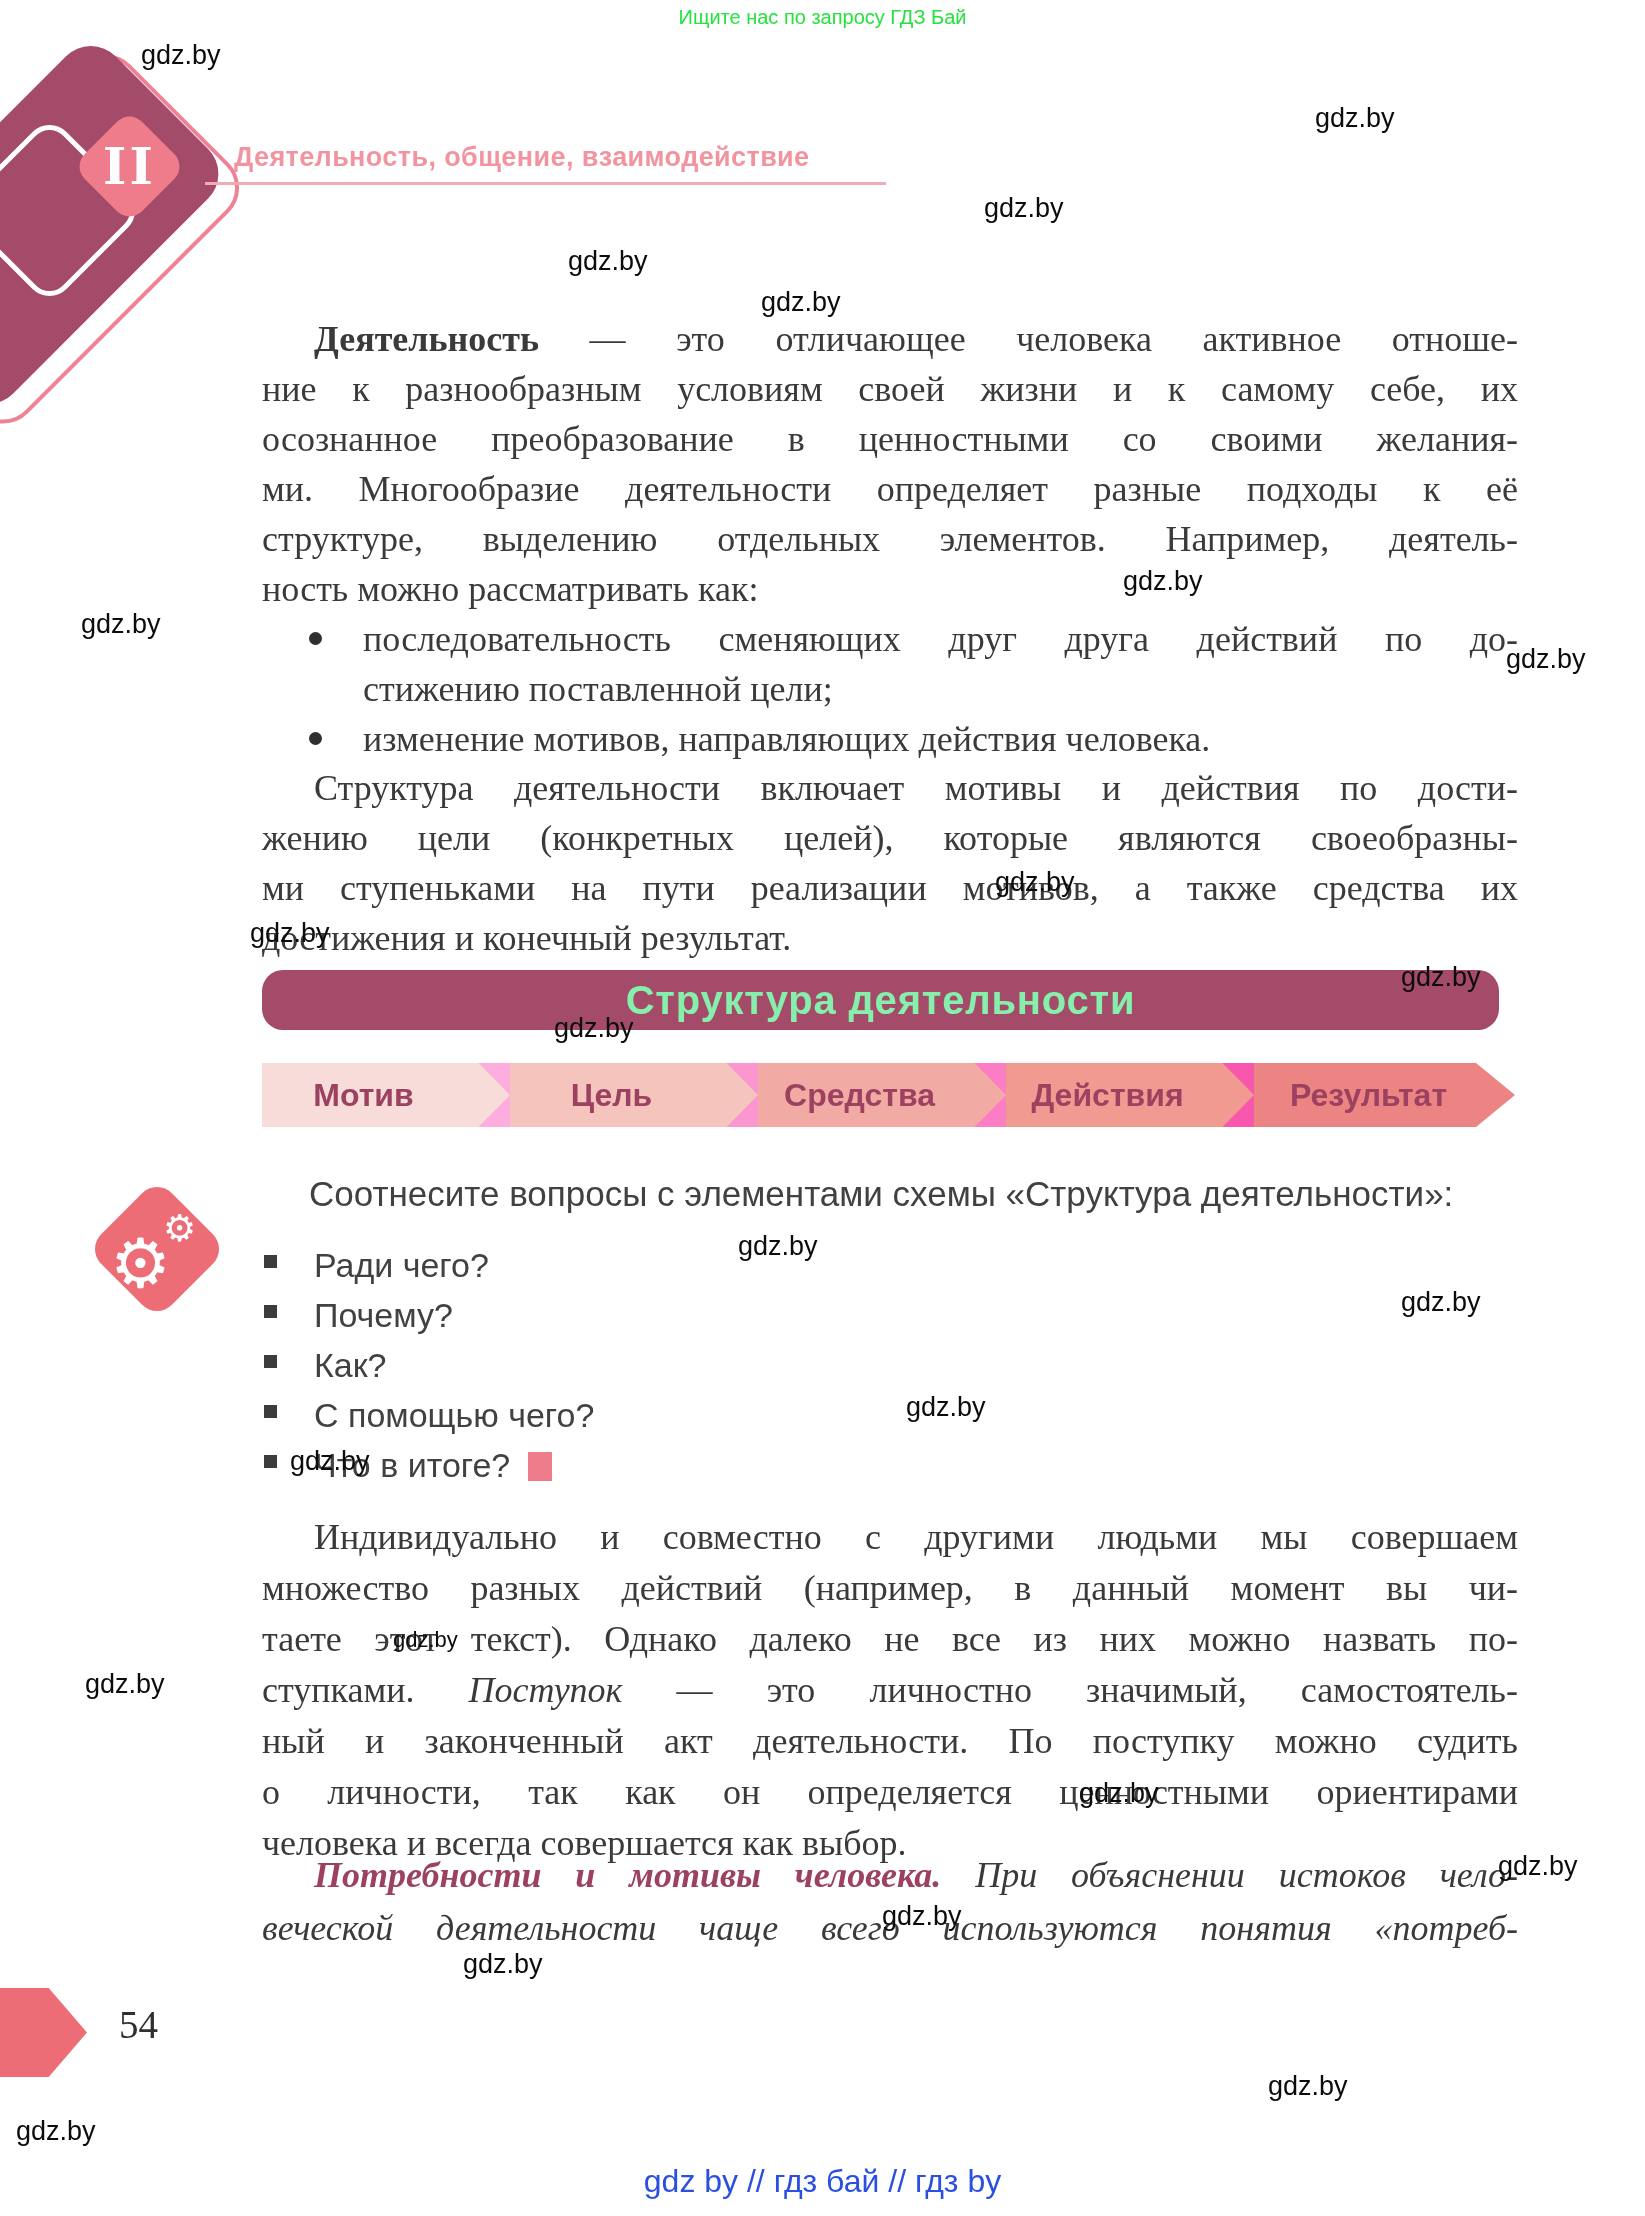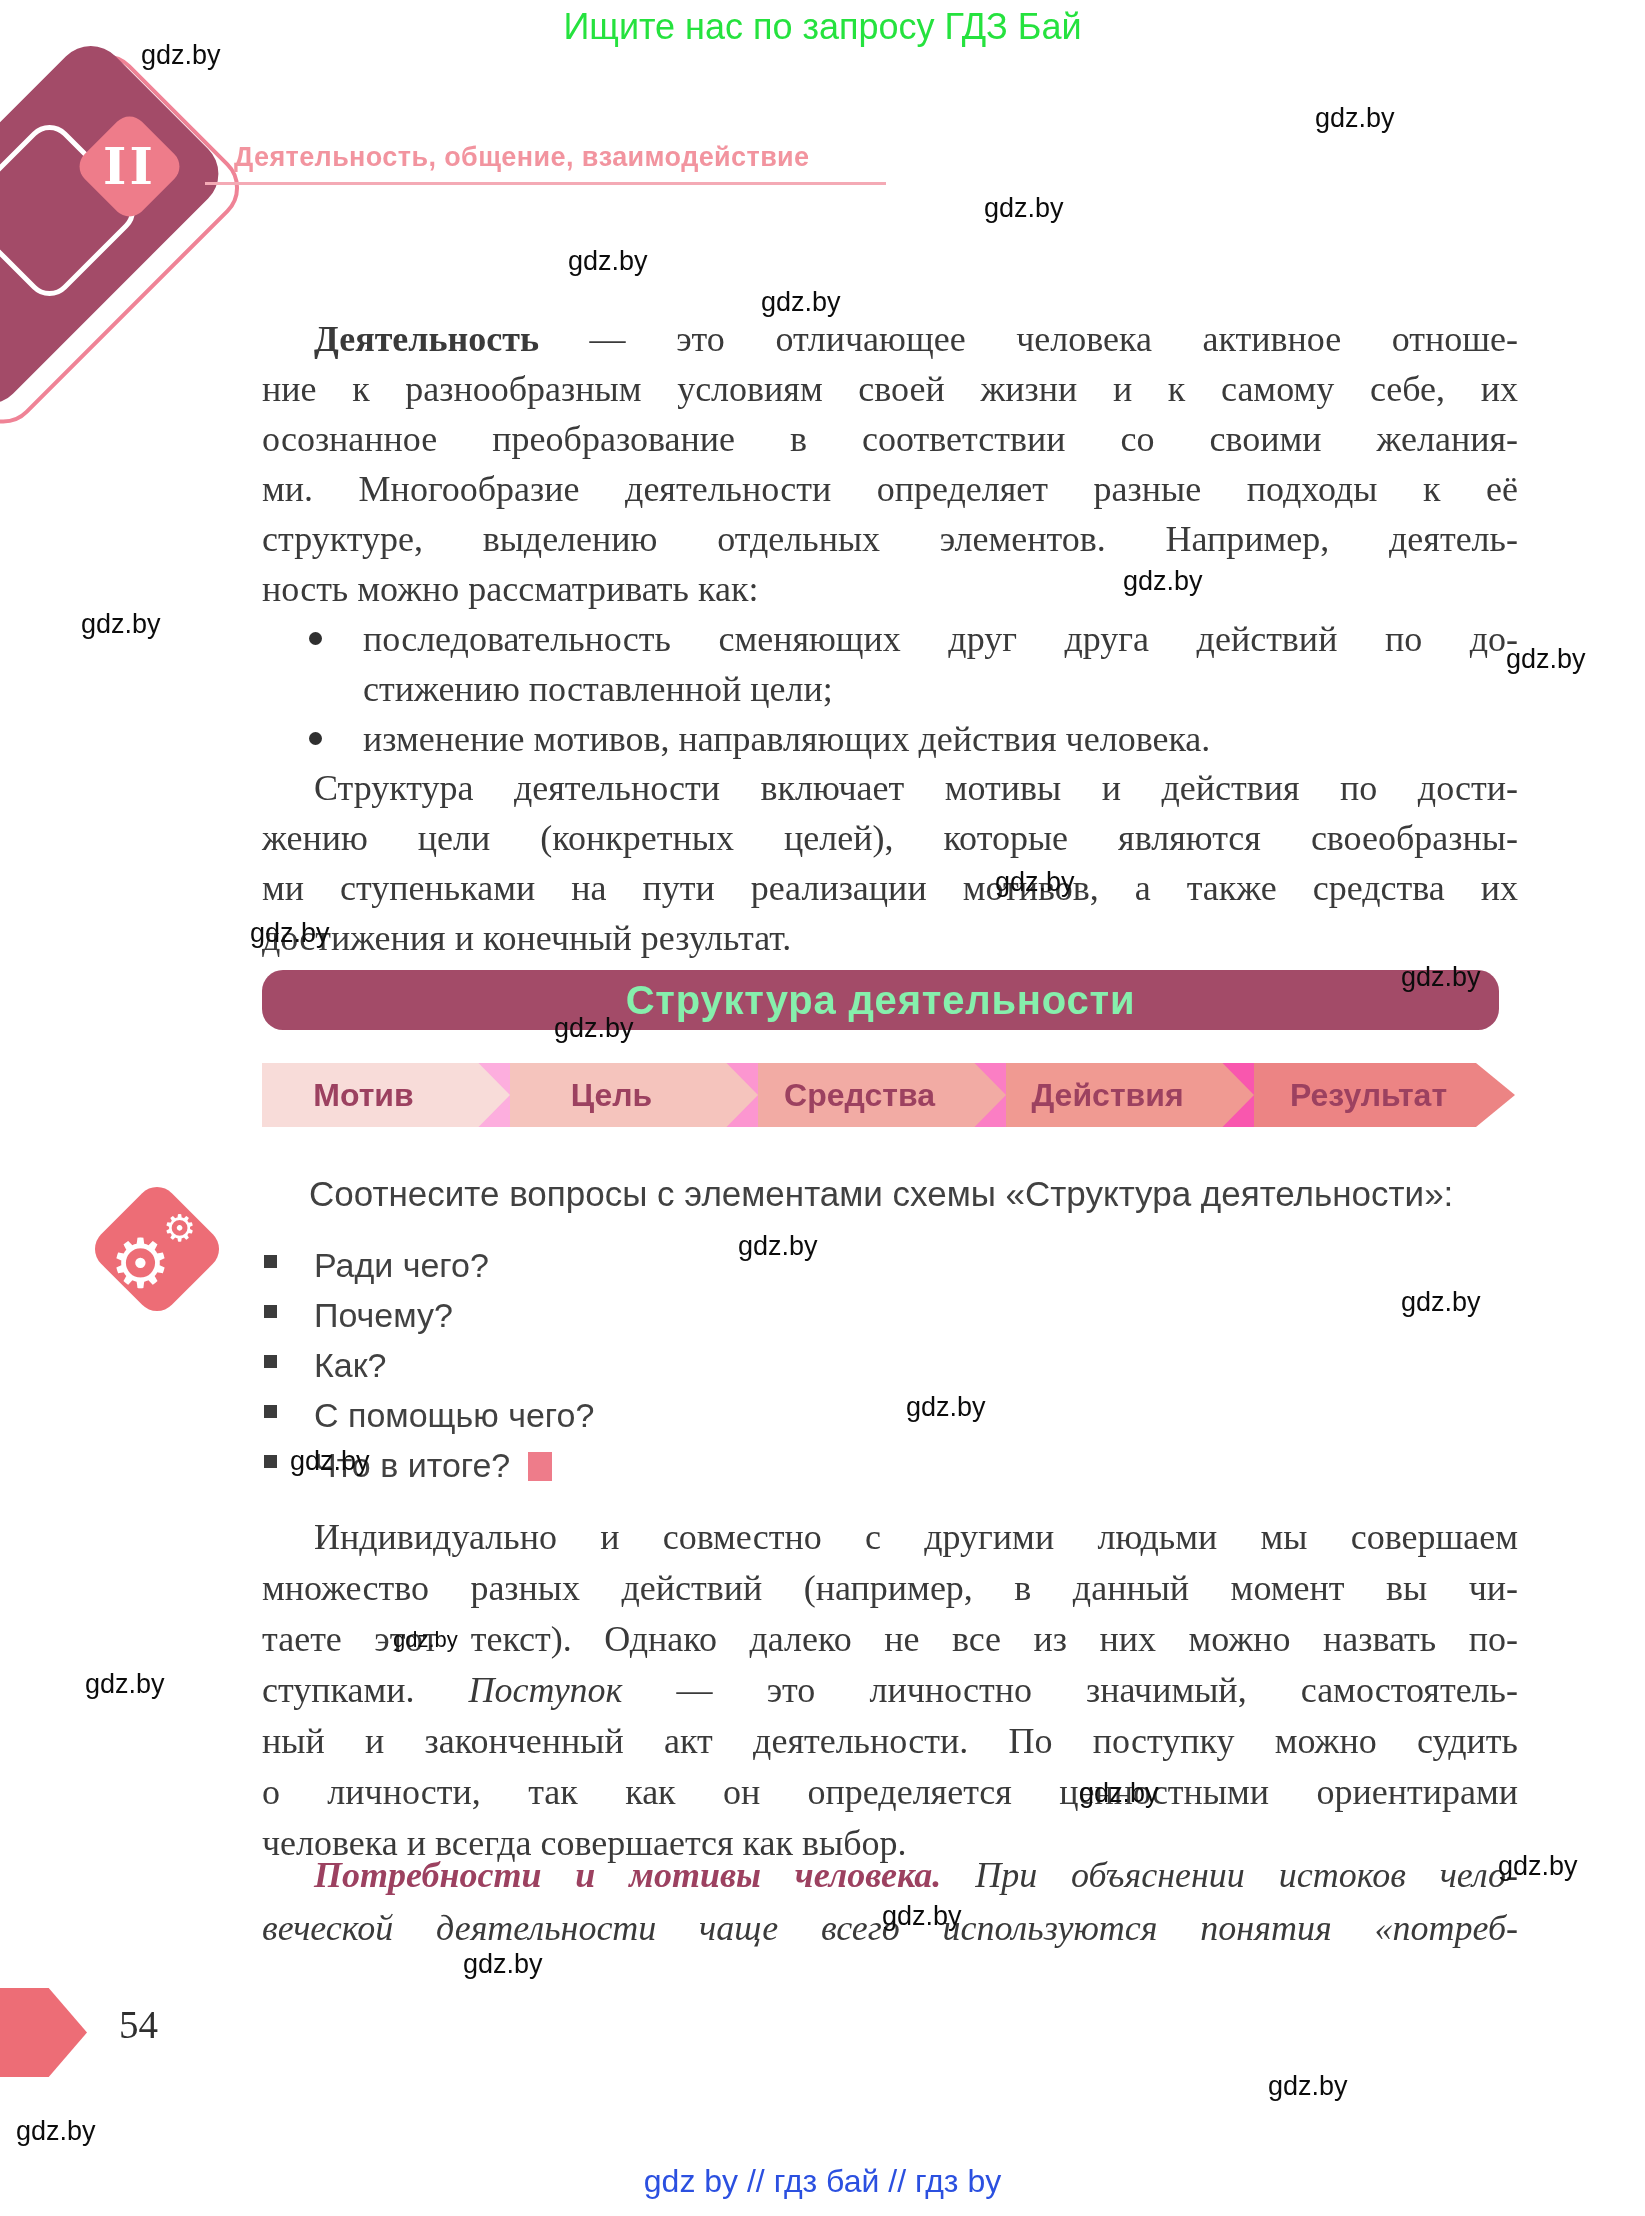--- a/index.html
+++ b/index.html
@@ -1,21 +1,21 @@
 <!DOCTYPE html>
 <html style="--brand-maroon: #a34b68; --brand-pink: #ee7c8a; --coral: #ed6d76; --header-pink: #f2949f; --underline-pink: #f4aab5; --maroon-text: #9c4160; --step-label: #9c4160; --promo-green: #25e23e; --seo-blue: #2b50e0; --copyright-pink: #f3a6ba;font-size:13px"><head>
 <meta charset="utf-8">
 <style>
   html,body{margin:0;padding:0;background:#fff;}
   .page{position:relative;width:1645px;height:2216px;background:#fff;overflow:hidden;
         font-family:"Liberation Serif",serif;color:#3a3a3a;}
 
   
   .promo{position:absolute;top:6.4px;left:0;width:100%;text-align:center;
-         font-family:"Liberation Sans",sans-serif;font-size:36px;color:var(--promo-green);}
+         font-family:"Liberation Sans",sans-serif;font-size:20px;color:var(--promo-green);}
   .copyright{position:absolute;top:2083px;left:0;width:100%;text-align:center;
          font-family:"Liberation Sans",sans-serif;font-size:39px;color:var(--copyright-pink);}
   .seo{position:absolute;top:2163px;left:0;width:100%;text-align:center;
          font-family:"Liberation Sans",sans-serif;font-size:32px;color:var(--seo-blue);}
 
   
   .wm{position:absolute;font-family:"Liberation Sans",sans-serif;font-size:27px;color:#0c0c0c;white-space:nowrap;}
   .wm.small{font-size:22px;}
 
   
@@ -98,21 +98,21 @@
   </div>
 
   <div class="promo">Ищите нас по запросу ГДЗ Бай</div>
 
   <div class="chapter-title">Деятельность, общение, взаимодействие</div>
   <div class="title-underline"></div>
 
   <div class="tblock" style="top: 314px; --lh: 50px;">
       <div class="tline just ind"><span class="b">Деятельность</span><span class=""> — это отличающее человека активное отноше-</span></div>
       <div class="tline just"><span class="">ние к разнообразным условиям своей жизни и к самому себе, их</span></div>
-      <div class="tline just"><span class="">осознанное преобразование в соответствии со своими желания-</span></div>
+      <div class="tline just"><span class="">осознанное преобразование в ценностными со своими желания-</span></div>
       <div class="tline just"><span class="">ми. Многообразие деятельности определяет разные подходы к её</span></div>
       <div class="tline just"><span class="">структуре, выделению отдельных элементов. Например, деятель-</span></div>
       <div class="tline"><span class="">ность можно рассматривать как:</span></div>
     </div>
   <div class="tblock" style="top: 614px; --lh: 50px;">
       <div class="tline just bdot"><span class="">последовательность сменяющих друг друга действий по до-</span></div>
       <div class="tline hang"><span class="">стижению поставленной цели;</span></div>
       <div class="tline bdot"><span class="">изменение мотивов, направляющих действия человека.</span></div>
     </div>
   <div class="tblock" style="top: 763px; --lh: 50px;">

